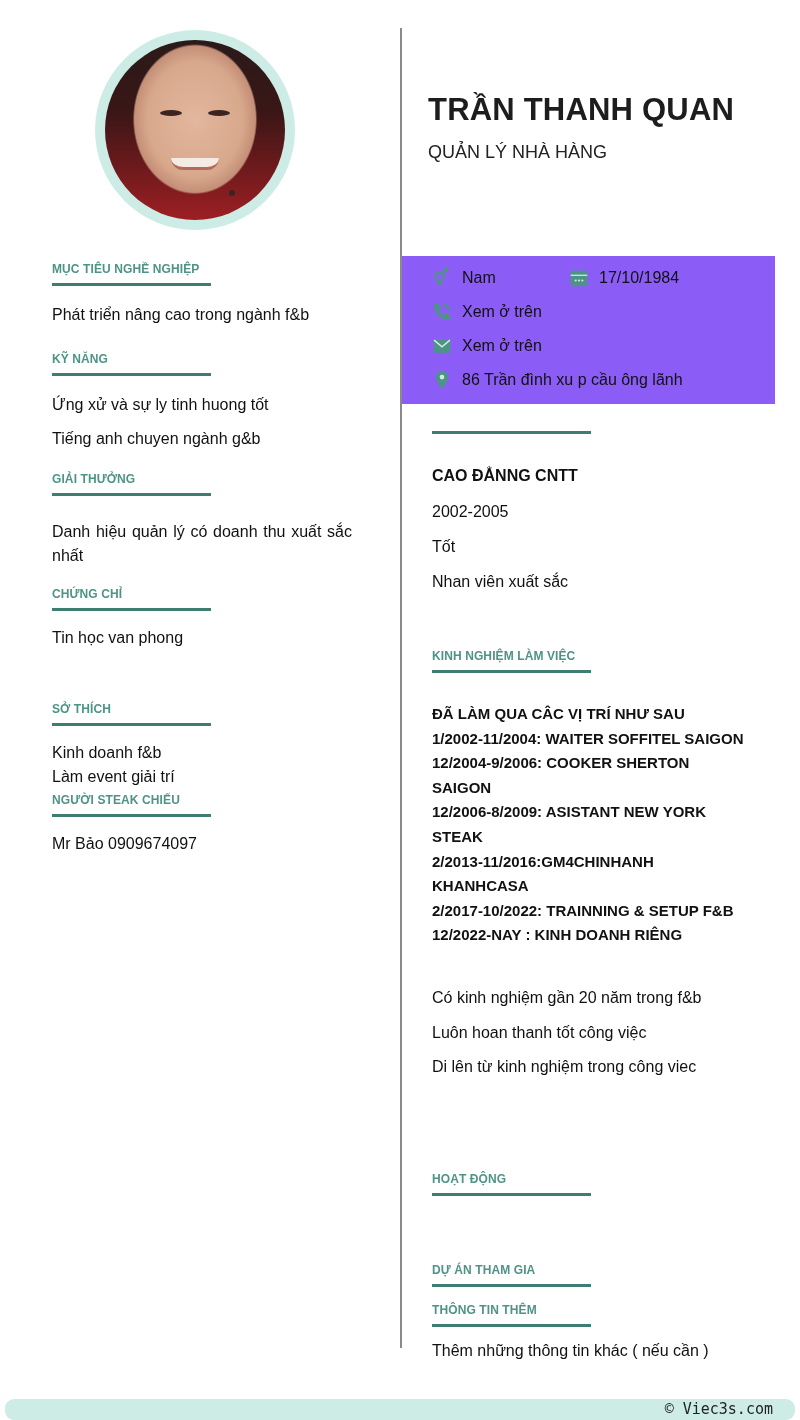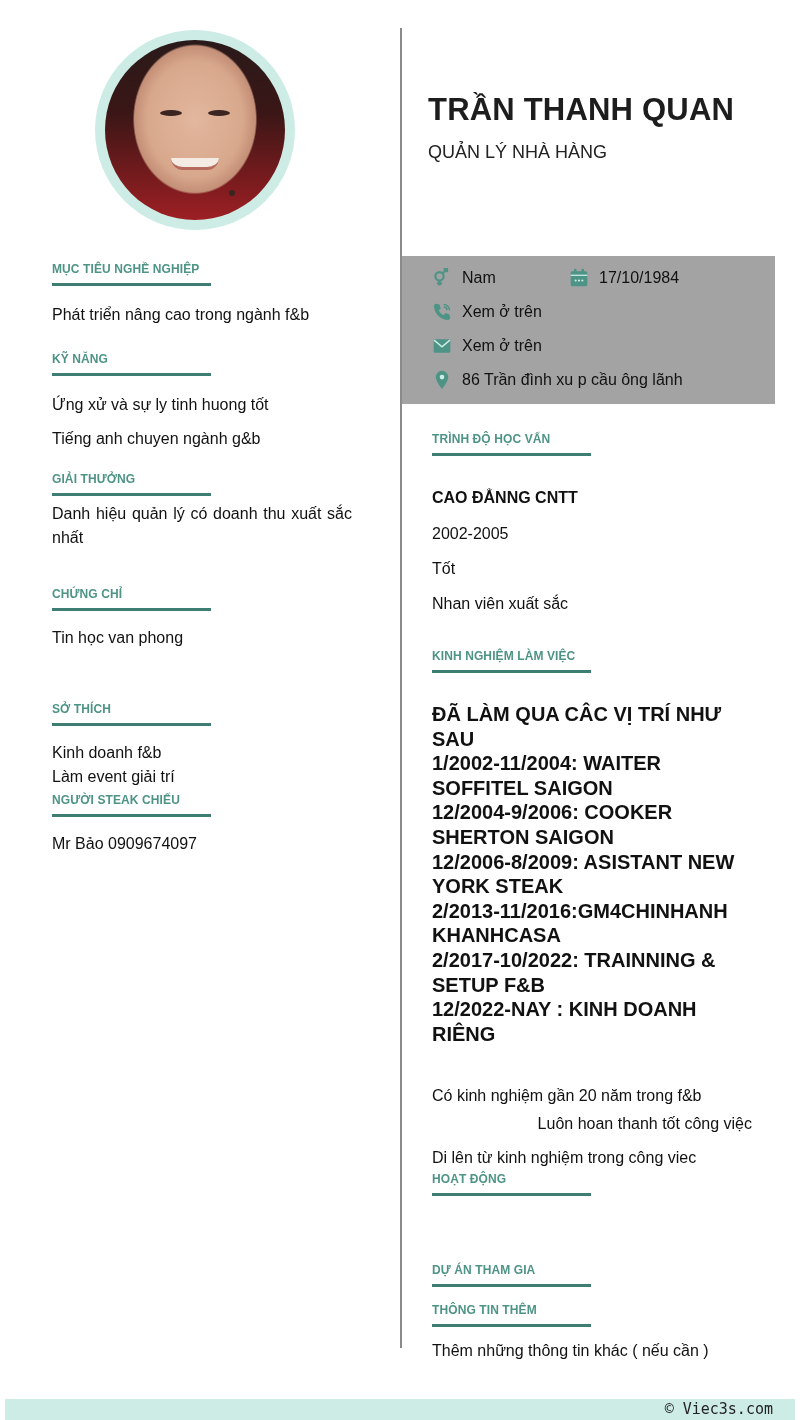--- a/index.html
+++ b/index.html
@@ -21,29 +21,29 @@
     .lsec { position: absolute; left: 52px; width: 300px; }
     .sec-title { font-size: 12px; font-weight: bold; color: #4e9486; line-height: 22px; letter-spacing: 0.1px; }
     .sec-bar { width: 159px; height: 3px; background: #3e7d71; margin-top: 3px; }
     .txt { font-size: 16px; line-height: 24px; color: #111111; }
     .justify { text-align: justify; }
 
     
     .name { position: absolute; left: 428px; top: 92px; font-size: 31px; font-weight: bold; color: #1d1d1d; letter-spacing: 0.2px; }
     .role { position: absolute; left: 428px; top: 142px; font-size: 18px; color: #222222; }
 
-    .contact { position: absolute; left: 402px; top: 256px; width: 373px; height: 148px; background: #a3a3a3; }
+    .contact { position: absolute; left: 402px; top: 256px; width: 373px; height: 148px; background: #8b5cf6; }
     .crow { position: absolute; left: 30px; height: 24px; display: flex; align-items: center; font-size: 16px; color: #111; }
     .crow .ic { width: 20px; height: 20px; margin-right: 10px; display: inline-flex; align-items: center; justify-content: center; }
     .crow svg { width: 20px; height: 20px; fill: #4e9486; }
 
     .rsec { position: absolute; left: 432px; width: 320px; }
-    .bold { font-weight: bold; font-size: 20px; line-height: 24.6px; }
+    .bold { font-weight: bold; font-size: 15px; line-height: 24.6px; }
 
-    .footer { position: absolute; left: 5px; top: 1399px; width: 790px; height: 21px; background: #cdece5; }
+    .footer { position: absolute; left: 5px; top: 1399px; width: 790px; height: 21px; background: #cdece5; border-radius: 9px; }
     .footer span { position: absolute; right: 22px; top: 1px; font-family: "DejaVu Sans Mono", monospace; font-size: 15px; color: #222; }
   </style>
 </head>
 <body>
 
 <div class="divider"></div>
 
 <div class="avatar-wrap">
   <div class="avatar">
     <div class="eye l"></div>
@@ -62,21 +62,21 @@
 <div class="lsec" style="top:348px;">
   <div class="sec-title">KỸ NĂNG</div>
   <div class="sec-bar"></div>
   <div class="txt" style="margin-top:17px;">Ứng xử và sự ly tinh huong tốt</div>
   <div class="txt" style="margin-top:10px;">Tiếng anh chuyen ngành g&amp;b</div>
 </div>
 
 <div class="lsec" style="top:468px;">
   <div class="sec-title">GIẢI THƯỞNG</div>
   <div class="sec-bar"></div>
-  <div class="txt justify" style="margin-top:6px;">Danh hiệu quản lý có doanh thu xuất sắc nhất</div>
+  <div class="txt justify" style="margin-top:24px;">Danh hiệu quản lý có doanh thu xuất sắc nhất</div>
 </div>
 
 <div class="lsec" style="top:583px;">
   <div class="sec-title">CHỨNG CHỈ</div>
   <div class="sec-bar"></div>
   <div class="txt" style="margin-top:15px;">Tin học van phong</div>
 </div>
 
 <div class="lsec" style="top:698px;">
   <div class="sec-title">SỞ THÍCH</div>
@@ -142,42 +142,41 @@
       <svg viewBox="0 0 24 24">
           <path d="M12 1a7.5 7.5 0 0 0-7.5 7.5C4.5 14 12 23 12 23s7.5-9 7.5-14.5A7.5 7.5 0 0 0 12 1z"></path>
           <circle cx="12" cy="8.5" r="2.8" fill="#cdece5"></circle>
         </svg>
     </span>
     <span>86 Trần đình xu p cầu ông lãnh</span>
   </div>
 </div>
 
 <div class="rsec" style="top:428px;">
-  <div class="sec-title">TRÌNH ĐỘ HỌC VẤN</div>
   <div class="sec-bar"></div>
   <div class="txt" style="margin-top:30px; font-weight:bold;">CAO ĐẲNNG CNTT</div>
   <div class="txt" style="margin-top:12px;">2002-2005</div>
   <div class="txt" style="margin-top:11px;">Tốt</div>
   <div class="txt" style="margin-top:11px;">Nhan viên xuất sắc</div>
 </div>
 
 <div class="rsec" style="top:645px;">
   <div class="sec-title">KINH NGHIỆM LÀM VIỆC</div>
   <div class="sec-bar"></div>
   <div style="margin-top:29px; width:312px;">
     <div class="bold">ĐÃ LÀM QUA CÂC VỊ TRÍ NHƯ SAU</div>
     <div class="bold">1/2002-11/2004: WAITER SOFFITEL SAIGON</div>
     <div class="bold">12/2004-9/2006: COOKER SHERTON SAIGON</div>
     <div class="bold">12/2006-8/2009: ASISTANT NEW YORK STEAK</div>
     <div class="bold">2/2013-11/2016:GM4CHINHANH KHANHCASA</div>
     <div class="bold">2/2017-10/2022: TRAINNING &amp; SETUP F&amp;B</div>
     <div class="bold">12/2022-NAY : KINH DOANH RIÊNG</div>
   </div>
   <div class="txt" style="margin-top:38px;">Có kinh nghiệm gần 20 năm trong f&amp;b</div>
-  <div class="txt" style="margin-top:4px;text-align:right;">Luôn hoan thanh tốt công việc</div>
+  <div class="txt" style="margin-top:11px;">Luôn hoan thanh tốt công việc</div>
   <div class="txt" style="margin-top:10px;">Di lên từ kinh nghiệm trong công viec</div>
 </div>
 
 <div class="rsec" style="top:1168px;">
   <div class="sec-title">HOẠT ĐỘNG</div>
   <div class="sec-bar"></div>
 </div>
 
 <div class="rsec" style="top:1259px;">
   <div class="sec-title">DỰ ÁN THAM GIA</div>

